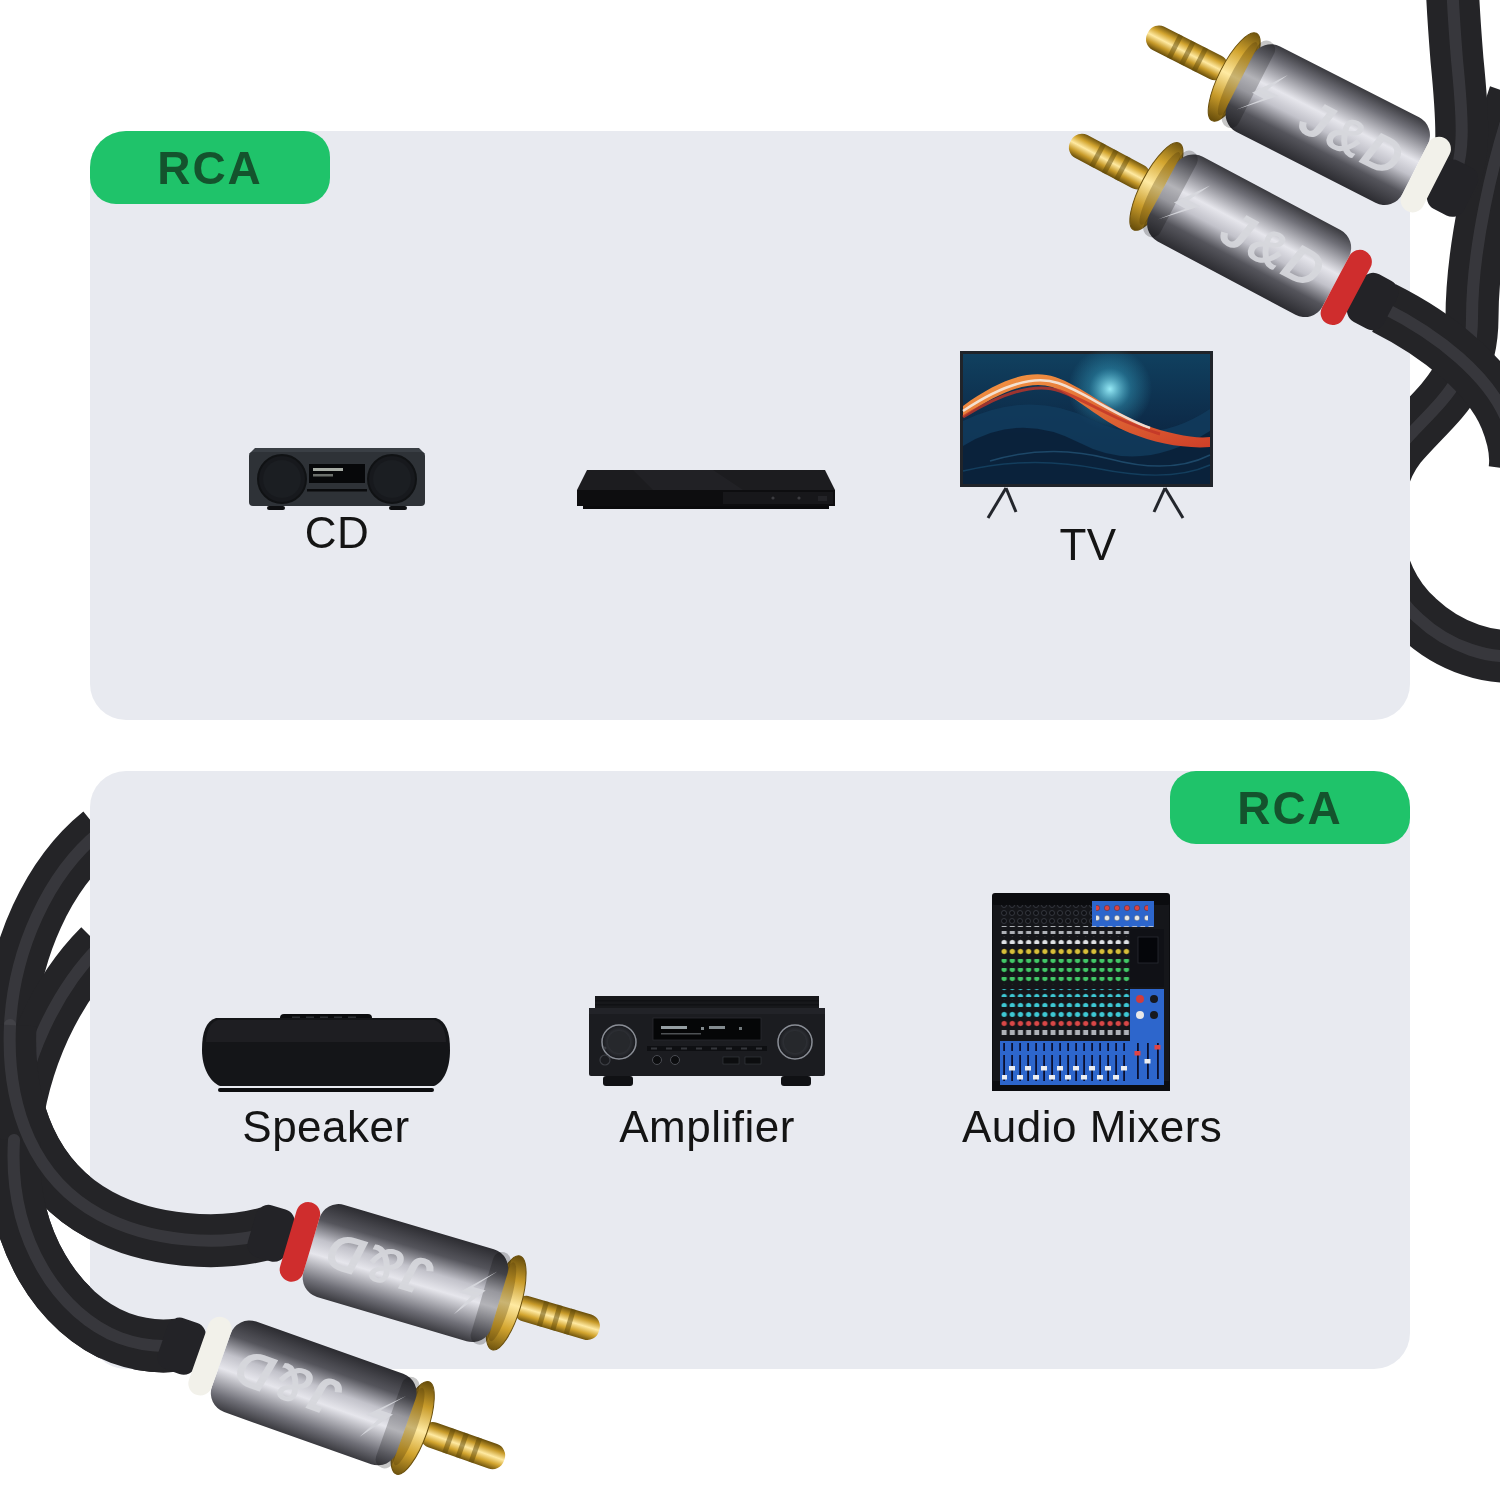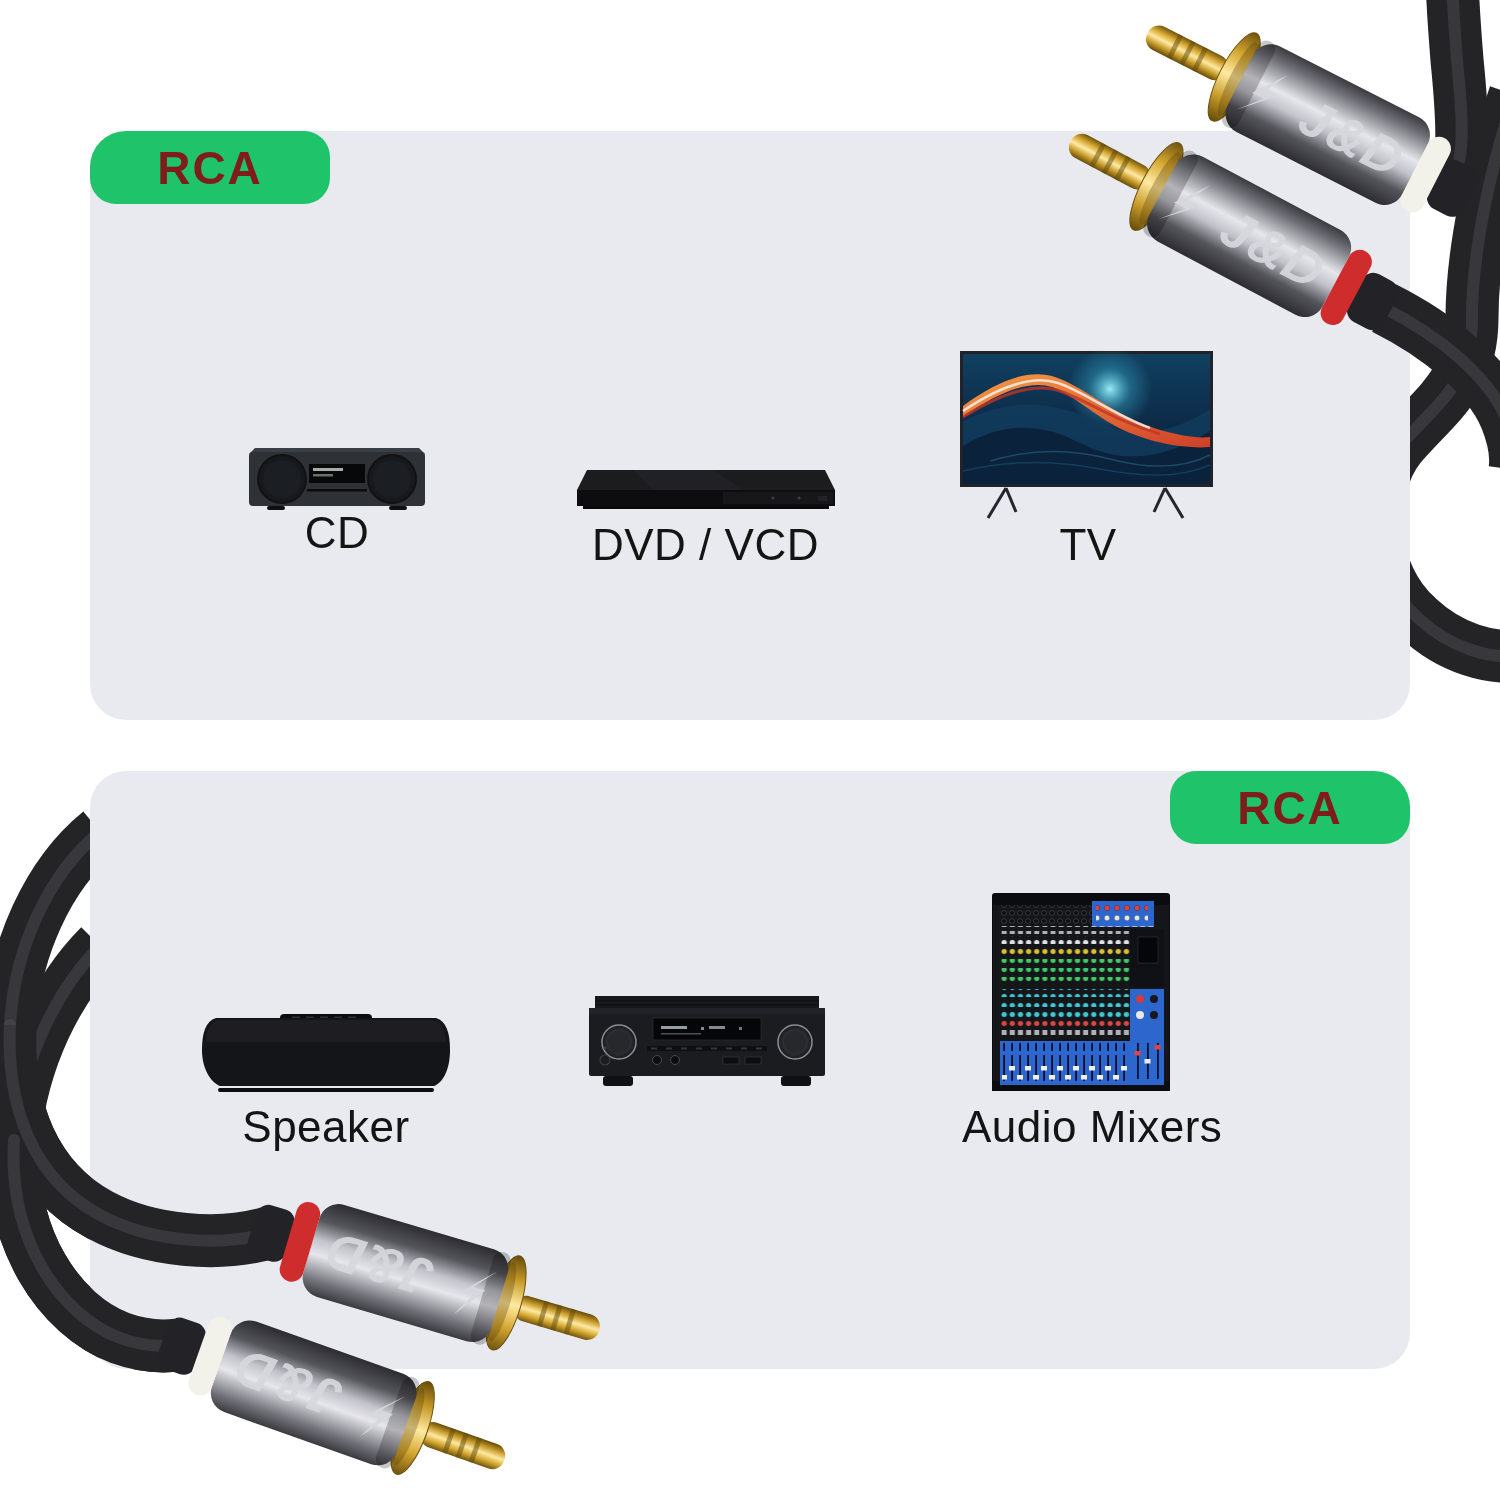--- a/index.html
+++ b/index.html
@@ -2,21 +2,21 @@
 <html><head>
 <meta charset="utf-8">
 <style>
   html,body{margin:0;padding:0;background:#ffffff;}
   #canvas{position:relative;width:1500px;height:1500px;overflow:hidden;background:#ffffff;
           font-family:"Liberation Sans",sans-serif;}
   .layer{position:absolute;left:0;top:0;pointer-events:none;}
   .panel{position:absolute;left:90px;width:1320px;background:#e8eaf0;border-radius:36px;}
   #panel-top{top:131px;height:589px;}
   #panel-bottom{top:771px;height:598px;}
-  .badge{position:absolute;width:240px;height:73px;background:#1fc36a;color:#7f1d1d;
+  .badge{position:absolute;width:240px;height:73px;background:#1fc36a;color:#14532d;
          display:flex;align-items:center;justify-content:center;
          font-size:46px;font-weight:bold;letter-spacing:2px;}
   #badge-top{left:90px;top:131px;border-radius:36px 26px 26px 26px;}
   #badge-bottom{left:1170px;top:771px;border-radius:26px 36px 26px 26px;}
   .device{position:absolute;}
   .label{position:absolute;font-size:44px;font-weight:400;color:#141414;
          text-align:center;letter-spacing:0.5px;white-space:nowrap;}
   svg{display:block;}
   .logo-text{font-family:"Liberation Sans",sans-serif;font-style:italic;font-weight:bold;
              font-size:52px;letter-spacing:2px;fill:#d7d8dd;opacity:.92;}
@@ -258,23 +258,23 @@
       <rect x="145" y="150" width="1.8" height="36" fill="#0b1030"></rect>
       <rect x="155" y="150" width="1.8" height="36" fill="#0b1030"></rect>
       <rect x="165" y="150" width="1.8" height="36" fill="#0b1030"></rect>
       <rect x="142.5" y="158" width="6" height="4.5" fill="#e04444"></rect>
       <rect x="152.5" y="166" width="6" height="4.5" fill="#eceef2"></rect>
       <rect x="162.5" y="152" width="6" height="4.5" fill="#e04444"></rect>
     </g>
   </svg>
 
   <div class="label" style="left:247px;width:180px;top:508px">CD</div>
-  <div class="label" style="left:573px;width:265px;top:520px">DVD / VCD</div>
   <div class="label" style="left:202px;width:248px;top:1102px">Speaker</div>
   <div class="label" style="left:960px;width:256px;top:520px">TV</div>
+  <div class="label" style="left:589px;width:236px;top:1102px">Amplifier</div>
   <div class="label" style="left:962px;width:246px;top:1102px">Audio Mixers</div>
 
   <svg class="layer" width="1500" height="1500" viewBox="0 0 1500 1500">
 
     <g stroke="#242427" stroke-width="53" fill="none" stroke-linecap="butt">
       <path d="M 1446,186 C 1468,170 1462,110 1457,60 C 1455,35 1453,10 1452,-20"></path>
       <path d="M 1384,308 C 1440,336 1488,376 1506,418 C 1514,438 1517,456 1515,470"></path>
       <path d="M 10,1025 C 6,1110 35,1180 100,1215 C 150,1242 220,1247 268,1233"></path>
       <path d="M 14,1140 C 8,1240 60,1315 120,1338 C 142,1346 162,1347 178,1345"></path>
     </g>

